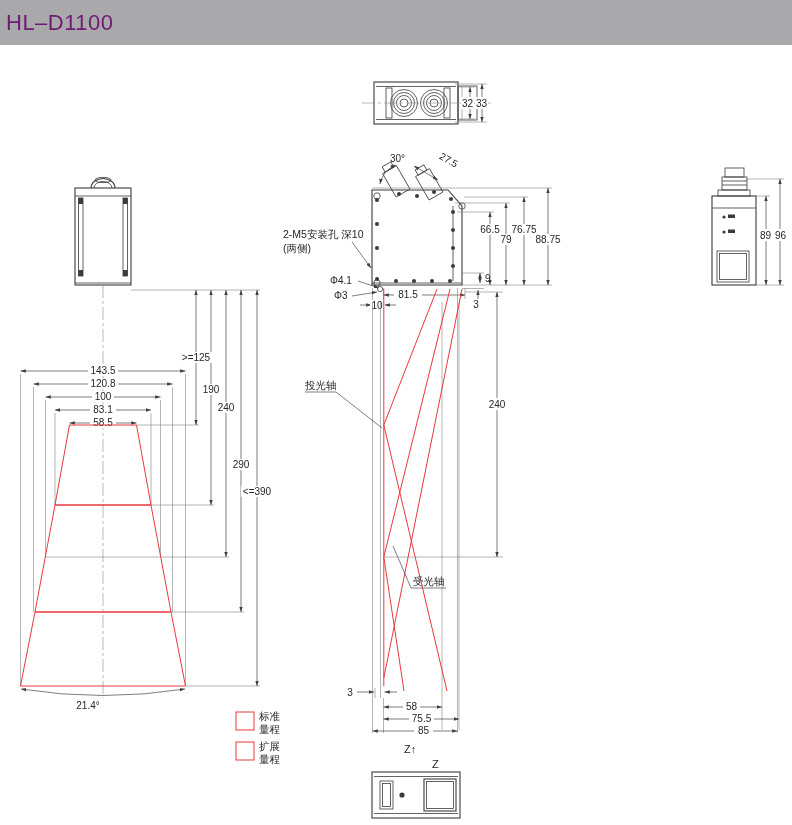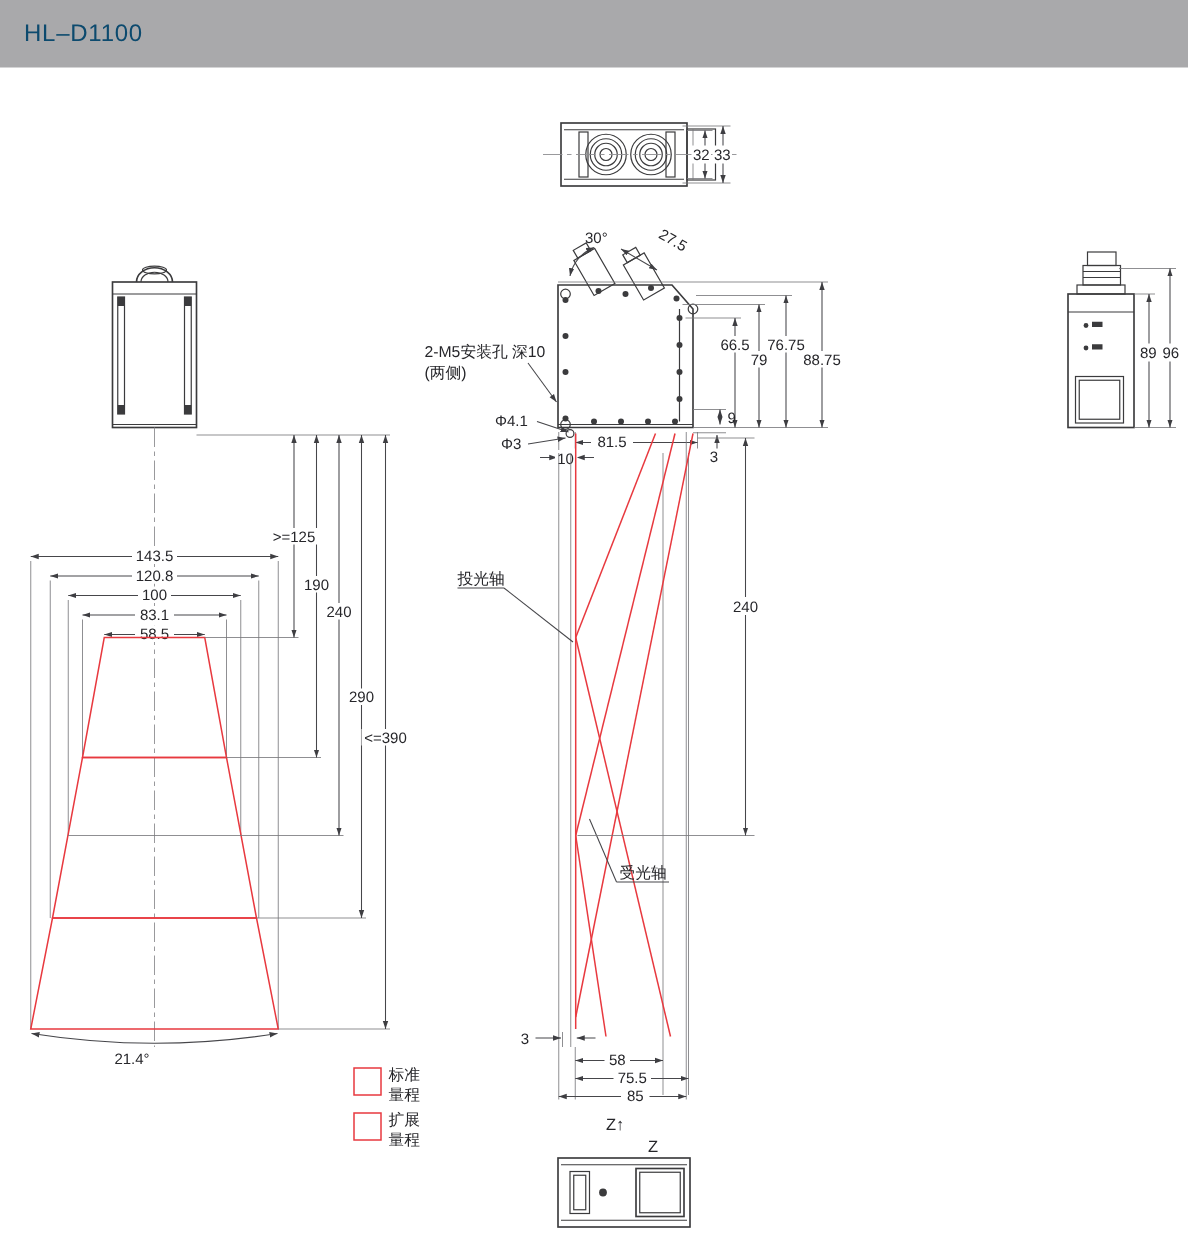--- a/index.html
+++ b/index.html
@@ -1,20 +1,20 @@
 <!DOCTYPE html>
 <html><head>
 <meta charset="utf-8">
 <style>
   html,body{margin:0;padding:0;background:#fff;}
   #stage{position:relative;width:792px;height:825px;background:#fff;overflow:hidden;
          font-family:"Liberation Sans",sans-serif;}
   #hdr{position:absolute;left:0;top:0;width:792px;height:45px;background:#a9a9ab;
        display:flex;align-items:center;}
-  #hdr .ttl{font-size:16px;color:#0c4a6e;padding-left:16px;letter-spacing:0.5px;}
+  #hdr .ttl{font-size:22px;color:#701a75;padding-left:6px;letter-spacing:0.5px;}
   svg{position:absolute;left:0;top:0;}
   .ol{stroke:#3b3b3d;stroke-width:1.1;fill:none;}
   .ol2{stroke:#3b3b3d;stroke-width:0.8;fill:none;}
   .fil{fill:#3b3b3d;stroke:none;}
   .dim{stroke:#46464a;stroke-width:0.7;fill:none;}
   .ext{stroke:#77777b;stroke-width:0.55;fill:none;}
   .cl{stroke:#8d8d91;stroke-width:0.6;fill:none;stroke-dasharray:13 3 3 3;}
   .red{stroke:#e8393f;stroke-width:1;fill:none;}
   .da{marker-start:url(#ar);marker-end:url(#ar);}
   .dae{marker-end:url(#ar);}

